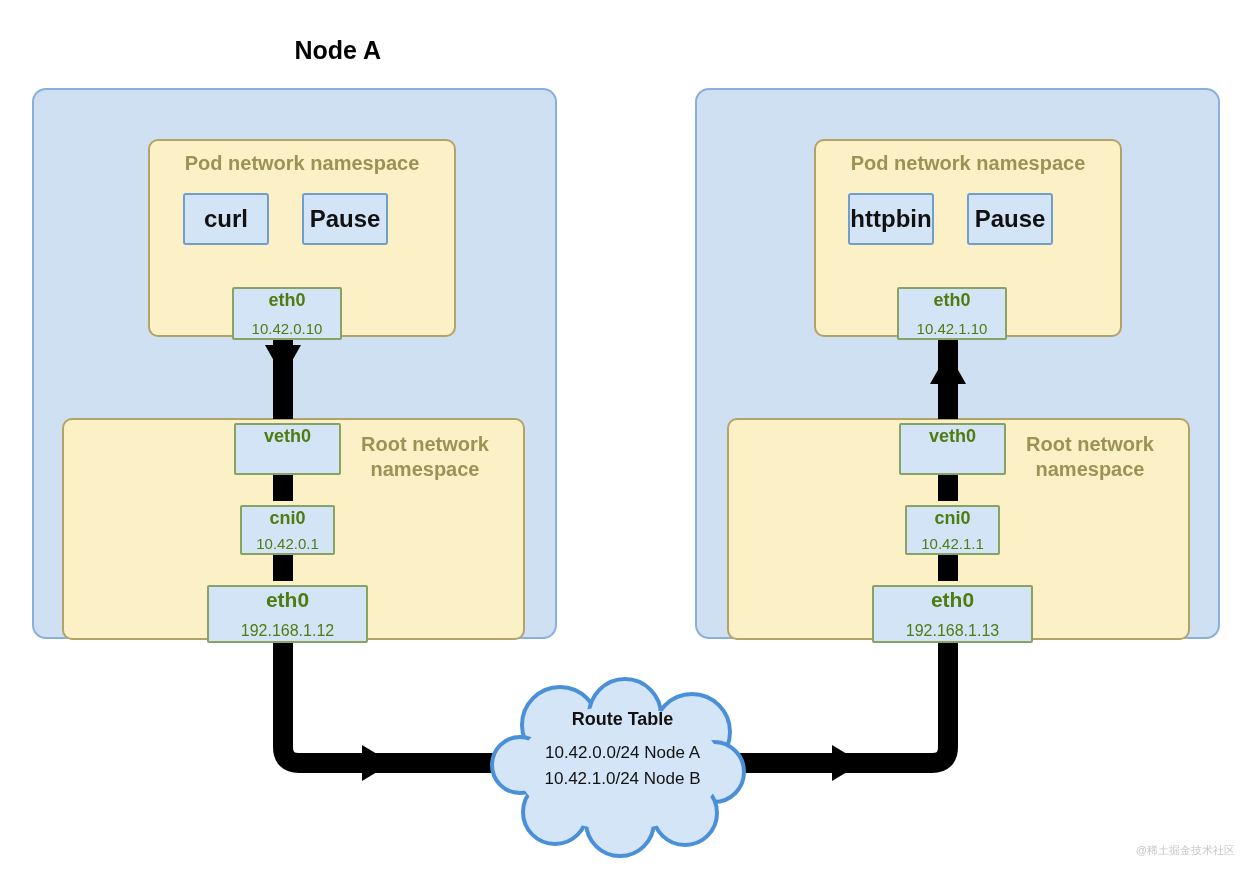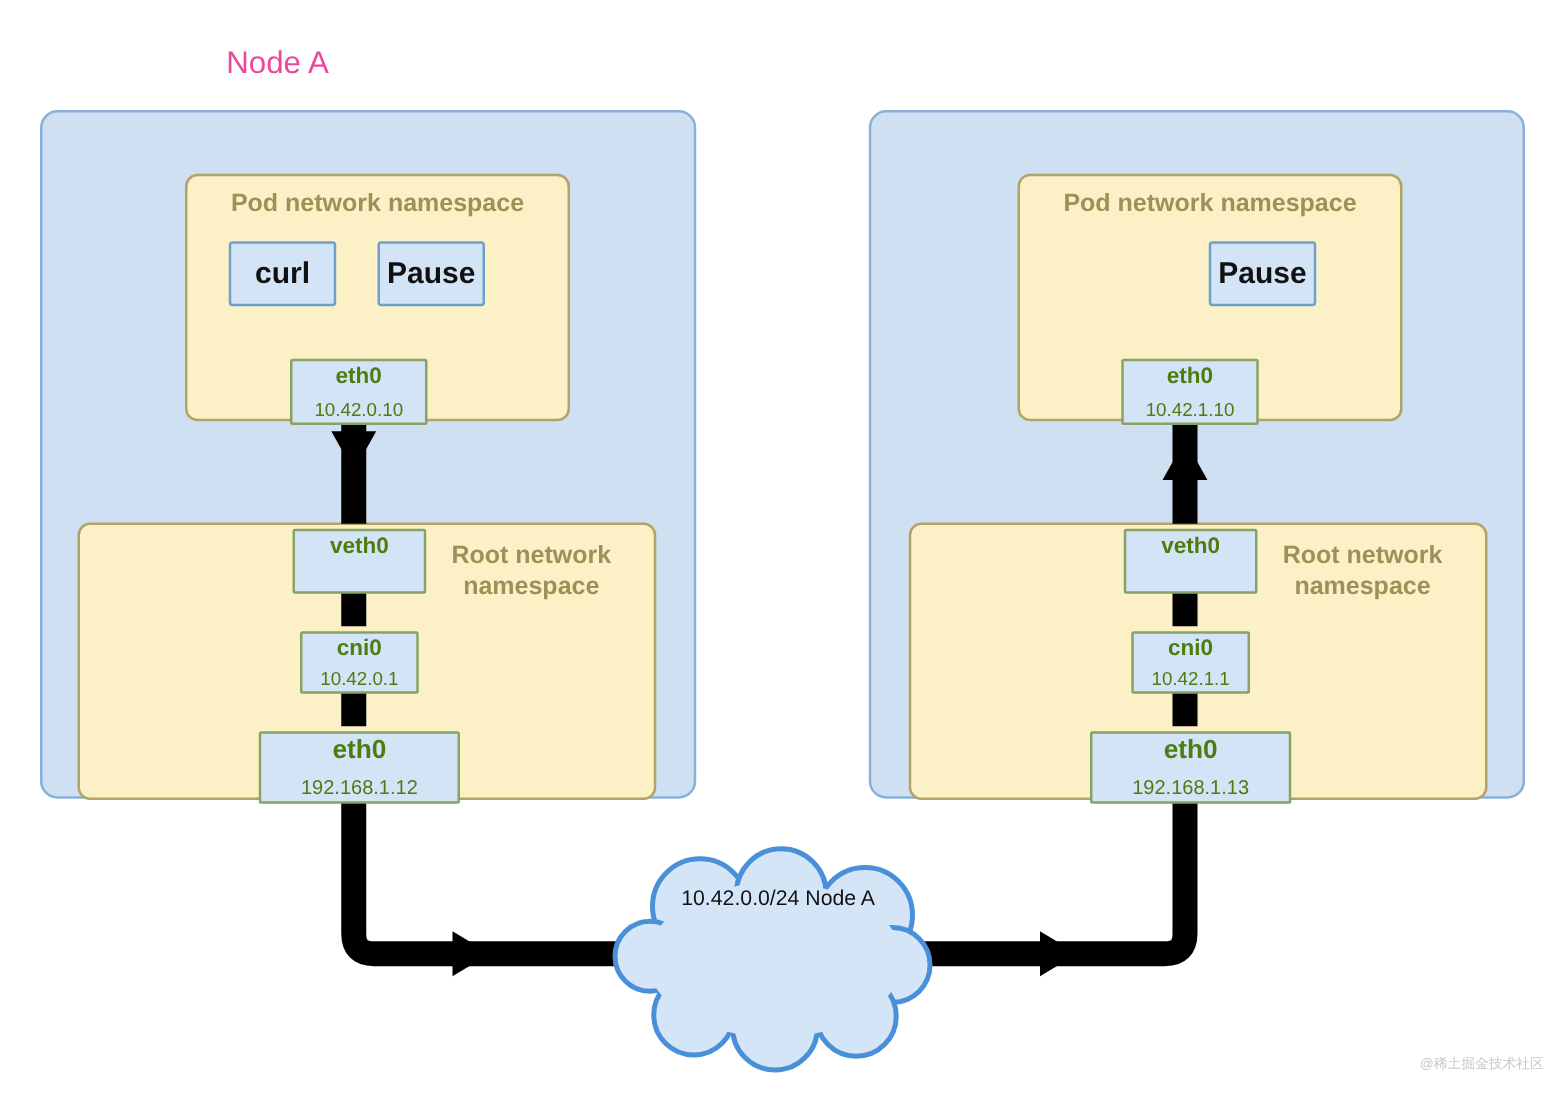--- a/index.html
+++ b/index.html
@@ -6,21 +6,21 @@
     --node_fill:#cfe0f3; --node_border:#8ab0d9;
     --namespace_fill:#fcf1c6; --namespace_border:#b2a366; --namespace_label:#9c9257;
     --box_fill:#d4e4f7; --container_border:#6f9fca; --interface_border:#87a263;
     --cloud_fill:#d5e5f8; --cloud_border:#4a90d9; --arrow:#000000; --watermark:#c9c9c9;
   }
   *{margin:0;padding:0;box-sizing:border-box;}
   html,body{background:#ffffff;}
   body{font-family:"Liberation Sans","DejaVu Sans",sans-serif;}
   .canvas{position:relative;width:1251px;height:887px;background:#ffffff;overflow:hidden;}
 
-  .node-title{position:absolute;width:200px;text-align:left;font-size:25px;font-weight:normal;color:#ec4899;}
+  .node-title{position:absolute;width:200px;text-align:right;font-size:25px;font-weight:bold;color:#000000;}
   .node-box{position:absolute;width:525px;height:551px;top:88px;background:var(--node_fill);
             border:2px solid var(--node_border);border-radius:14px;}
   .namespace{position:absolute;background:var(--namespace_fill);border:2px solid var(--namespace_border);border-radius:10px;}
   .pod-ns{left:0;top:49px;width:308px;height:198px;}
   .root-ns{top:328px;width:463px;height:222px;}
   .ns-label{position:absolute;top:10px;left:0;width:100%;text-align:center;
             font-size:20px;font-weight:bold;color:var(--namespace_label);line-height:25px;}
   .root-ns .ns-label{top:12px;left:auto;right:18px;width:160px;}
 
   .container-box{position:absolute;z-index:3;width:86px;height:52px;background:var(--box_fill);
@@ -78,20 +78,21 @@
         <div class="if-name">eth0</div>
         <div class="if-ip">192.168.1.12</div>
       </div>
     </div>
   </div>
 
   <div class="node-box" style="left:695px;">
 
     <div class="namespace pod-ns" style="left:117px;">
       <div class="ns-label">Pod network namespace</div>
+      <div class="container-box" style="left:32px;top:52px;">httpbin</div>
       <div class="container-box" style="left:151px;top:52px;">Pause</div>
       <div class="iface" style="left:81px;top:146px;width:110px;height:53px;">
         <div class="if-name">eth0</div>
         <div class="if-ip">10.42.1.10</div>
       </div>
     </div>
 
     <div class="namespace root-ns" style="left:30px;">
       <div class="ns-label">Root network namespace</div>
       <div class="iface" style="left:170px;top:3px;width:107px;height:52px;">
@@ -134,17 +135,19 @@
       <ellipse class="cloud-core" cx="620" cy="768" rx="102" ry="62"></ellipse>
     </g>
 
     <polygon class="arrowhead" points="265,345 301,345 283,377"></polygon>
     <polygon class="arrowhead" points="930,384 966,384 948,352"></polygon>
     <polygon class="arrowhead" points="362,745 362,781 392,763"></polygon>
     <polygon class="arrowhead" points="832,745 832,781 862,763"></polygon>
   </svg>
 
   <div class="cloud-text">
+    <div class="cloud-title">Route Table</div>
     <div class="cloud-entry">10.42.0.0/24 Node A</div>
+    <div class="cloud-entry">10.42.1.0/24 Node B</div>
   </div>
 
   <div class="watermark">@稀土掘金技术社区</div>
 </div>
 
 </body></html>

